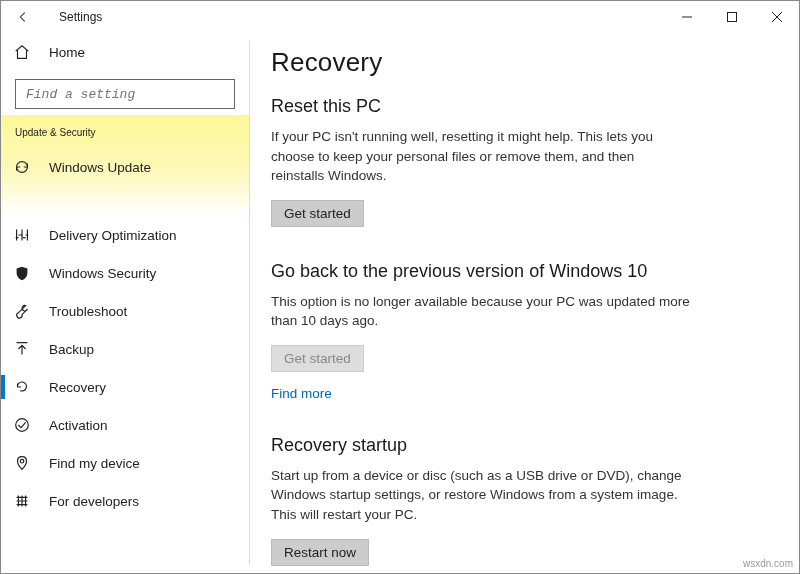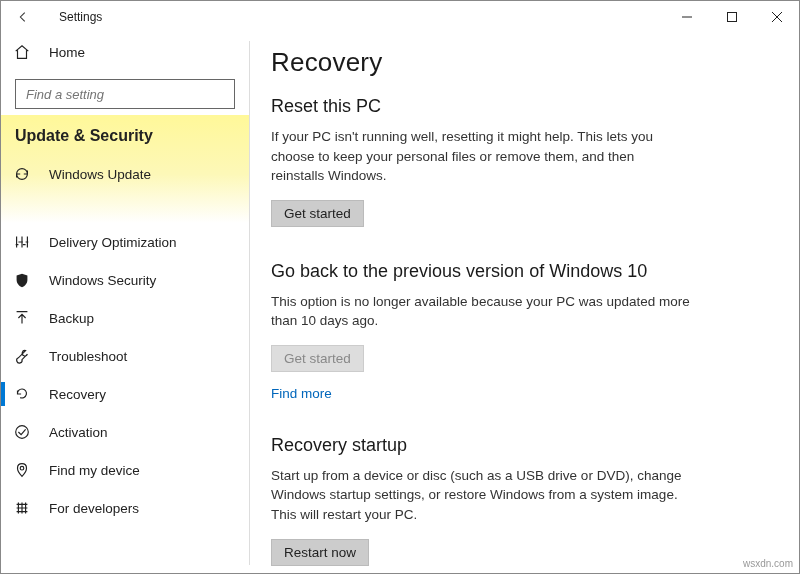--- a/index.html
+++ b/index.html
@@ -87,24 +87,25 @@
       background: #fff;
     }
     .searchbox input {
       border: none;
       outline: none;
       flex: 1;
       font-size: 13px;
       color: #666;
       font-style: italic;
       background: transparent;
+      font-family: Liberation Mono, monospace;
     }
     .category {
-      font-weight: 700;
-      font-size: 16px;
+      font-weight: 400;
+      font-size: 10px;
       padding: 12px 14px 10px 14px;
       color: #222;
     }
     .highlight {
       background: linear-gradient(180deg, #fff899 0%, #fdf8b8 55%, rgba(255,255,200,0.0) 100%);
       padding-bottom: 30px;
     }
     
     .divider {
       position: absolute;
@@ -242,32 +243,32 @@
         <span class="ico">
           <svg viewBox="0 0 20 20">
               <path d="M10 3 L16 5 V10 C16 14 13 17 10 18 C7 17 4 14 4 10 V5 Z" fill="#222" stroke="none"></path>
             </svg>
         </span>
         <span>Windows Security</span>
       </div>
       <div class="nav-item">
         <span class="ico">
           <svg viewBox="0 0 20 20">
+              <path d="M14 4 A3 3 0 1 0 16 8 L10 14 A3 3 0 1 1 6 12 Z"></path>
+            </svg>
+        </span>
+        <span>Troubleshoot</span>
+      </div>
+      <div class="nav-item">
+        <span class="ico">
+          <svg viewBox="0 0 20 20">
               <path d="M10 16 V6 M6 10 L10 6 L14 10 M4 3 H16"></path>
             </svg>
         </span>
         <span>Backup</span>
-      </div>
-      <div class="nav-item">
-        <span class="ico">
-          <svg viewBox="0 0 20 20">
-              <path d="M14 4 A3 3 0 1 0 16 8 L10 14 A3 3 0 1 1 6 12 Z"></path>
-            </svg>
-        </span>
-        <span>Troubleshoot</span>
       </div>
       <div class="nav-item sel">
         <span class="ico">
           <svg viewBox="0 0 20 20">
               <path d="M5 10 A5 5 0 1 1 8 14 M9 10 L5 10 L5 6"></path>
             </svg>
         </span>
         <span>Recovery</span>
       </div>
       <div class="nav-item">

